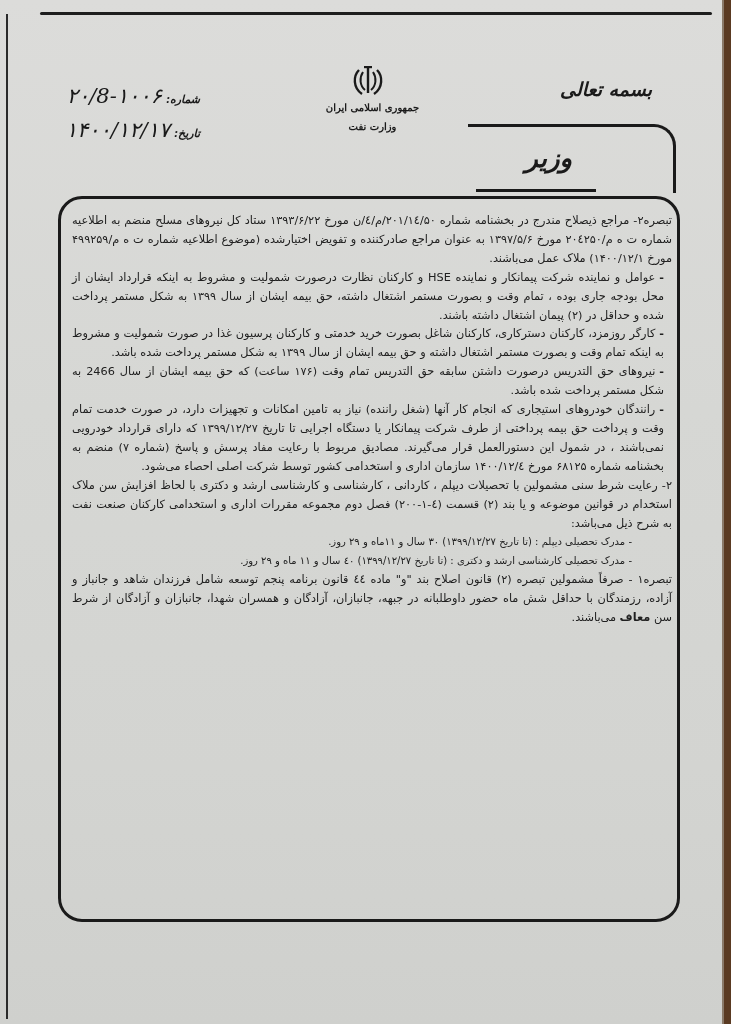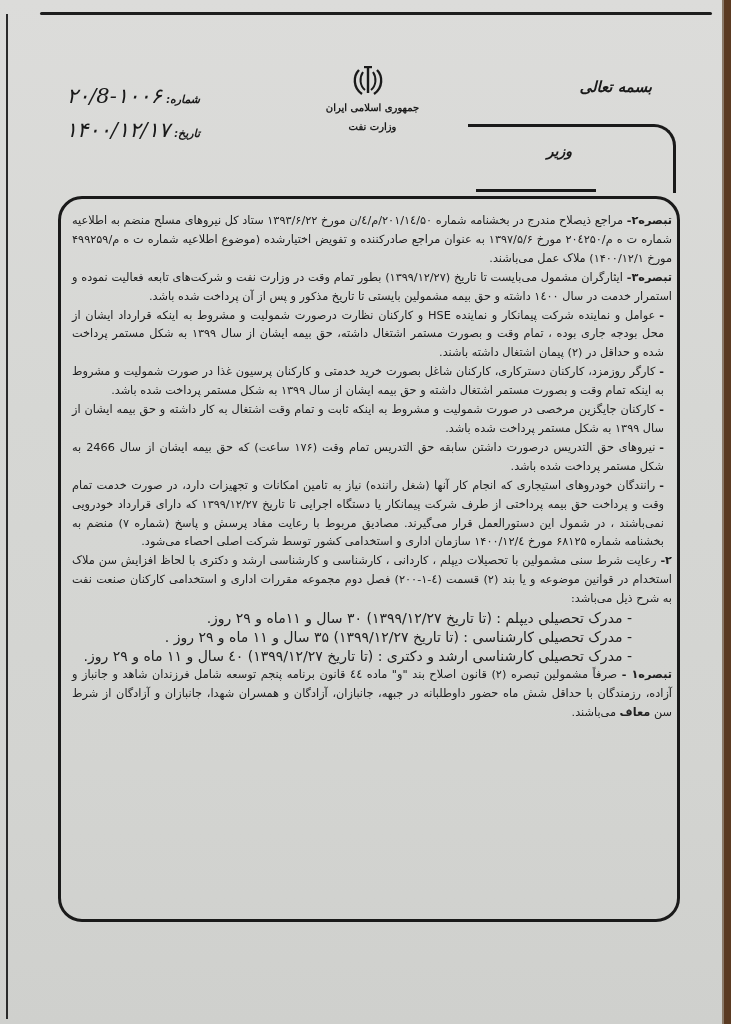--- a/index.html
+++ b/index.html
@@ -24,55 +24,55 @@
   .emblem {
     position:absolute; left:350px; top:64px; width:36px; height:34px;
   }
   .republic {
     position:absolute; left:315px; top:98px; width:115px; text-align:center;
     font-family:"DejaVu Serif", serif; font-size:10px; font-weight:bold; color:#1a1a1a;
     direction:rtl; line-height:19px;
   }
   .bismillah {
     position:absolute; right:70px; top:78px; direction:rtl;
-    font-family:"DejaVu Serif", serif; font-size:15px; font-weight:bold; font-style:italic; color:#1a1a1a;
+    font-family:"DejaVu Serif", serif; font-size:19px; font-weight:bold; font-style:italic; color:#1a1a1a;
   }
   .minister-box {
     position:absolute; left:468px; top:124px; width:205px; height:66px;
     border-top:3px solid #1a1a1a; border-right:3px solid #1a1a1a; border-top-right-radius:22px;
   }
   .minister-bottom {
     position:absolute; left:476px; top:189px; width:120px; height:3px; background:#1a1a1a;
   }
   .minister {
     position:absolute; right:150px; top:143px; direction:rtl;
-    font-family:"DejaVu Serif", serif; font-size:14px; font-weight:bold; font-style:italic; color:#1a1a1a;
+    font-family:"DejaVu Serif", serif; font-size:26px; font-weight:bold; font-style:italic; color:#1a1a1a;
   }
   .meta {
     position:absolute; left:40px; top:84px; width:160px; direction:rtl;
     font-family:"DejaVu Serif", serif; color:#1a1a1a;
   }
   .meta-row { display:flex; flex-direction:row; align-items:baseline; gap:4px; height:34px; white-space:nowrap; }
   .meta-label { font-size:11px; font-weight:bold; font-style:italic; }
   .meta-val { font-size:21px; font-style:italic; letter-spacing:1px; }
   .frame {
     position:absolute; left:58px; top:196px; width:616px; height:720px;
     border:3px solid #1a1a1a; border-radius:24px;
   }
   .body-text {
     position:absolute; left:72px; top:212px; width:600px;
     direction:rtl; text-align:justify;
     font-family:"DejaVu Sans", sans-serif; font-size:11.3px; color:#202020;
     line-height:18.9px;
   }
   .para { margin:0; }
-  .para .lead { font-weight:bold; }
+  .para .lead { font-weight:normal; }
   .bullet { margin:0; padding-right:8px; }
   .bullet .dash { font-weight:bold; padding-left:4px; }
-  .sub-list { padding-right:40px; margin:0; font-size:14px; }
+  .sub-list { padding-right:40px; margin:0; font-size:10px; }
   .underline { font-weight:bold; }
 </style>
 </head>
 <body>
 
 <div class="paper">
   <div class="top-rule"></div>
   <div class="outer-left-rule"></div>
 
   <svg class="emblem" viewBox="0 0 36 34">
@@ -103,33 +103,28 @@
       <span class="meta-val">۱۴۰۰/۱۲/۱۷</span>
     </div>
   </div>
 
   <div class="frame"></div>
 
   <div class="body-text">
     <p class="para">
       <span class="lead">تبصره۲-</span><span> مراجع ذیصلاح مندرج در بخشنامه شماره ۲۰۱/۱٤/۵۰/م/٤/ن مورخ ۱۳۹۳/۶/۲۲ ستاد کل نیروهای مسلح منضم به اطلاعیه شماره ت ه م/۲۰٤۲۵۰ مورخ ۱۳۹۷/۵/۶ به عنوان مراجع صادرکننده و تفویض اختیارشده (موضوع اطلاعیه شماره ت ه م/۴۹۹۲۵۹ مورخ ۱۴۰۰/۱۲/۱) ملاک عمل می‌باشند.</span>
     </p>
-    <p class="para">
-      <span class="lead">تبصره۳-</span><span> ایثارگران مشمول می‌بایست تا تاریخ (۱۳۹۹/۱۲/۲۷) بطور تمام وقت در وزارت نفت و شرکت‌های تابعه فعالیت نموده و استمرار خدمت در سال ۱٤۰۰ داشته و حق بیمه مشمولین بایستی تا تاریخ مذکور و پس از آن پرداخت شده باشد.</span>
-    </p>
     <p class="bullet"><span class="dash">-</span><span>عوامل و نماینده شرکت پیمانکار و نماینده HSE و کارکنان نظارت درصورت شمولیت و مشروط به اینکه قرارداد ایشان از محل بودجه جاری بوده ، تمام وقت و بصورت مستمر اشتغال داشته، حق بیمه ایشان از سال ۱۳۹۹ به شکل مستمر پرداخت شده و حداقل در (۲) پیمان اشتغال داشته باشند.</span></p>
     <p class="bullet"><span class="dash">-</span><span>کارگر روزمزد، کارکنان دسترکاری، کارکنان شاغل بصورت خرید خدمتی و کارکنان پرسیون غذا در صورت شمولیت و مشروط به اینکه تمام وقت و بصورت مستمر اشتغال داشته و حق بیمه ایشان از سال ۱۳۹۹ به شکل مستمر پرداخت شده باشد.</span></p>
-    <p class="bullet"><span class="dash">-</span><span>کارکنان جایگزین مرخصی در صورت شمولیت و مشروط به اینکه ثابت و تمام وقت اشتغال به کار داشته و حق بیمه ایشان از سال ۱۳۹۹ به شکل مستمر پرداخت شده باشد.</span></p>
     <p class="bullet"><span class="dash">-</span><span>نیروهای حق التدریس درصورت داشتن سابقه حق التدریس تمام وقت (۱۷۶ ساعت) که حق بیمه ایشان از سال 2466 به شکل مستمر پرداخت شده باشد.</span></p>
     <p class="bullet"><span class="dash">-</span><span>رانندگان خودروهای استیجاری که انجام کار آنها (شغل راننده) نیاز به تامین امکانات و تجهیزات دارد، در صورت خدمت تمام وقت و پرداخت حق بیمه پرداختی از طرف شرکت پیمانکار یا دستگاه اجرایی تا تاریخ ۱۳۹۹/۱۲/۲۷ که دارای قرارداد خودرویی نمی‌باشند ، در شمول این دستورالعمل قرار می‌گیرند. مصادیق مربوط با رعایت مفاد پرسش و پاسخ (شماره ۷) منضم به بخشنامه شماره ۶۸۱۲۵ مورخ ۱۴۰۰/۱۲/٤ سازمان اداری و استخدامی کشور توسط شرکت اصلی احصاء می‌شود.</span></p>
     <p class="para">
       <span class="lead">۲-</span><span> رعایت شرط سنی مشمولین با تحصیلات دیپلم ، کاردانی ، کارشناسی و کارشناسی ارشد و دکتری با لحاظ افزایش سن ملاک استخدام در قوانین موضوعه و یا بند (۲) قسمت (٤-۱-۲۰۰) فصل دوم مجموعه مقررات اداری و استخدامی کارکنان صنعت نفت به شرح ذیل می‌باشد:</span>
     </p>
     <div class="sub-list">
       <div><span>- </span><span>مدرک تحصیلی دیپلم : (تا تاریخ ۱۳۹۹/۱۲/۲۷) ۳۰ سال و ۱۱ماه و ۲۹ روز.</span></div>
-      <div><span>- </span><span>مدرک تحصیلی کارشناسی : (تا تاریخ ۱۳۹۹/۱۲/۲۷) ۳۵ سال و ۱۱ ماه و ۲۹ روز .</span></div>
       <div><span>- </span><span>مدرک تحصیلی کارشناسی ارشد و دکتری : (تا تاریخ ۱۳۹۹/۱۲/۲۷) ٤۰ سال و ۱۱ ماه و ۲۹ روز.</span></div>
     </div>
     <p class="para">
       <span class="lead">تبصره۱ -</span><span> صرفاً مشمولین تبصره (۲) قانون اصلاح بند "و" ماده ٤٤ قانون برنامه پنجم توسعه شامل فرزندان شاهد و جانباز و آزاده، رزمندگان با حداقل شش ماه حضور داوطلبانه در جبهه، جانبازان، آزادگان و همسران شهدا، جانبازان و آزادگان از شرط سن </span><span class="underline">معاف</span><span> می‌باشند.</span>
     </p>
   </div>
 </div>
 
 </body></html>

